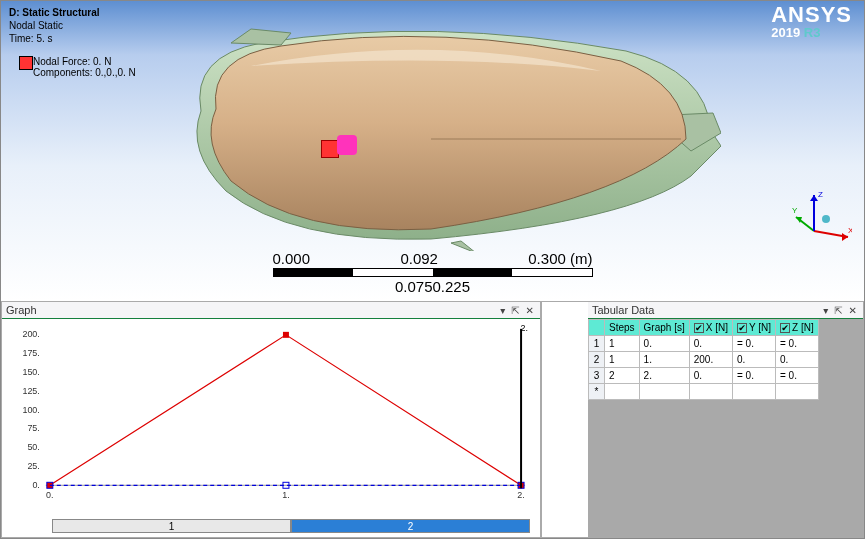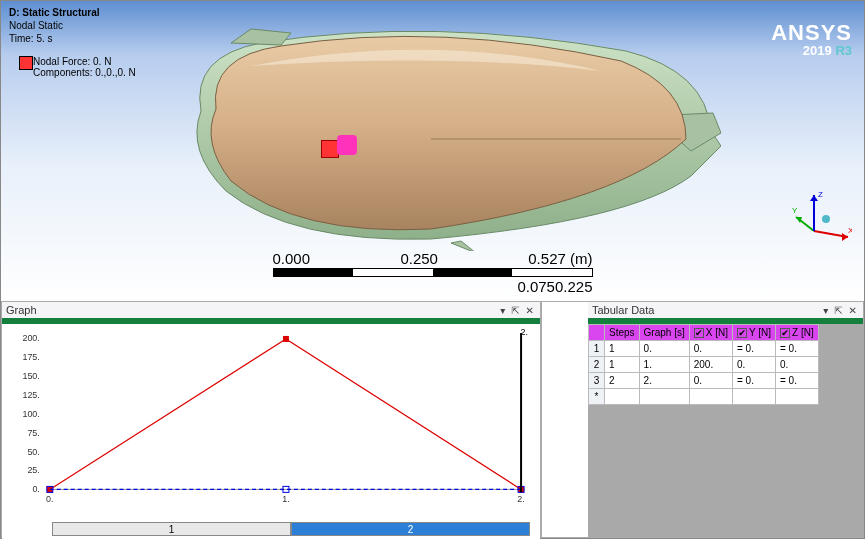--- a/index.html
+++ b/index.html
@@ -4,50 +4,50 @@
 <style>
   * { box-sizing: border-box; margin: 0; padding: 0; }
   body { font-family: Arial, sans-serif; font-size: 11px; width: 865px; height: 539px; overflow: hidden; background: #fff; }
   .app { display: flex; flex-direction: column; width: 100%; height: 100%; border: 1px solid #888; }
   .viewport { position: relative; height: 300px; background: linear-gradient(to bottom, #5e8fd1 0%, #b7cdee 18%, #e8f0fa 55%, #ffffff 100%); overflow: hidden; }
   .info-block { position: absolute; top: 5px; left: 8px; font-size: 10px; color: #000; line-height: 1.3; }
   .info-block .title { font-weight: bold; }
   .legend-block { position: absolute; top: 55px; left: 18px; font-size: 10px; }
   .legend-row { display: flex; align-items: flex-start; }
   .legend-swatch { width: 14px; height: 14px; background: #ff3333; border: 1px solid #000; flex-shrink: 0; }
-  .brand { position: absolute; top: 22px; right: 12px; text-align: right; color: #fff; font-family: Arial, sans-serif; }
+  .brand { position: absolute; top: 4px; right: 12px; color: #fff; font-family: Arial, sans-serif; }
   .brand .b1 { font-size: 22px; font-weight: 900; letter-spacing: 1px; line-height: 0.9; }
   .brand .b2 { font-size: 13px; font-weight: bold; }
   .brand .b2 .r { color: #5fc9cc; }
   .triad { position: absolute; right: 12px; bottom: 52px; width: 60px; height: 60px; }
   .scale-bar { position: absolute; left: 50%; transform: translateX(-50%); bottom: 6px; text-align: center; font-size: 15px; }
   .scale-ticks { display: flex; justify-content: space-between; width: 320px; margin-bottom: 1px; }
   .scale-strip { width: 320px; height: 9px; display: flex; border: 1px solid #000; }
   .scale-strip > div { flex: 1; }
   .sk { background: #000; }
   .sw { background: #fff; }
-  .scale-under { display: flex; justify-content: flex-end; width: 320px; margin-top: 1px; }
+  .scale-under { display: flex; justify-content: center; width: 320px; margin-top: 1px; }
   .model { position: absolute; left: 130px; top: 20px; width: 590px; height: 230px; }
   .marker-group { position: absolute; left: 320px; top: 138px; display: flex; align-items: center; }
   .marker-red { width: 18px; height: 18px; background: #ff3333; border: 1px solid #990000; }
   .marker-pink { width: 20px; height: 20px; background: #ff33bb; border-radius: 4px; margin-left: -6px; position: relative; top: -4px; left: 4px; }
   .bottom { display: flex; flex: 1; min-height: 0; }
   .panel { display: flex; flex-direction: column; border: 1px solid #aaa; background: #fff; }
   .panel.graph { width: 540px; }
   .panel.tabular { flex: 1; padding-left: 46px; }
-  .panel-hdr { display: flex; align-items: center; justify-content: space-between; background: #f5f5f7; border-bottom: 6px solid #15803d; padding: 2px 4px; font-size: 11px; }
+  .panel-hdr { display: flex; align-items: center; justify-content: space-between; background: #f5f5f7; border-bottom: 1px solid #15803d; padding: 2px 4px; font-size: 11px; }
   .panel-hdr .title { color: #333; }
   .panel-ctrls { display: flex; gap: 2px; align-items: center; }
   .panel-ctrls span { cursor: pointer; color: #444; padding: 0 2px; font-size: 10px; }
   .graph-body { flex: 1; position: relative; background: #fff; }
   .graph-svg { width: 100%; height: 100%; }
   .tab-body { flex: 1; background: #a9a9a9; display: flex; align-items: flex-start; }
   table { border-collapse: collapse; font-size: 10px; background: #fff; }
   th, td { border: 1px solid #bbb; padding: 1px 4px; text-align: left; white-space: nowrap; height: 16px; }
-  th { background: #d946ef; font-weight: normal; }
+  th { background: #5eead4; font-weight: normal; }
   .rownum { background: #eef1f5; text-align: center; width: 16px; }
   .chk { display: inline-block; width: 10px; height: 10px; border: 1px solid #555; text-align: center; line-height: 8px; font-size: 9px; margin-right: 2px; vertical-align: middle; }
   .step-bar { position: absolute; bottom: 4px; left: 50px; right: 10px; display: flex; height: 14px; font-size: 10px; }
   .step-bar > div { flex: 1; text-align: center; line-height: 14px; border: 1px solid #888; }
   .sb1 { background: #e8e8e8; }
   .sb2 { background: #2b7fd6; color: #fff; }
 </style>
 </head>
 <body>
 
@@ -113,22 +113,22 @@
       <text x="0" y="24" font-size="8" fill="#0a0">Y</text>
       <line x1="22" y1="42" x2="22" y2="6" stroke="#00d" stroke-width="2"></line>
       <polygon points="22,6 18,12 26,12" fill="#00d"></polygon>
       <text x="26" y="8" font-size="8" fill="#00d">Z</text>
       <circle cx="34" cy="30" r="4" fill="#4fb8c9"></circle>
     </svg>
 
     <div class="scale-bar">
       <div class="scale-ticks">
         <span>0.000</span>
-          <span>0.250</span>
-          <span>0.527 (m)</span>
+          <span>0.092</span>
+          <span>0.300 (m)</span>
       </div>
       <div class="scale-strip">
           <div class="sk"></div>
           <div class="sw"></div>
           <div class="sk"></div>
           <div class="sw"></div>
         </div>
       <div class="scale-under">
         <span>0.075</span>
           <span>0.225</span>

